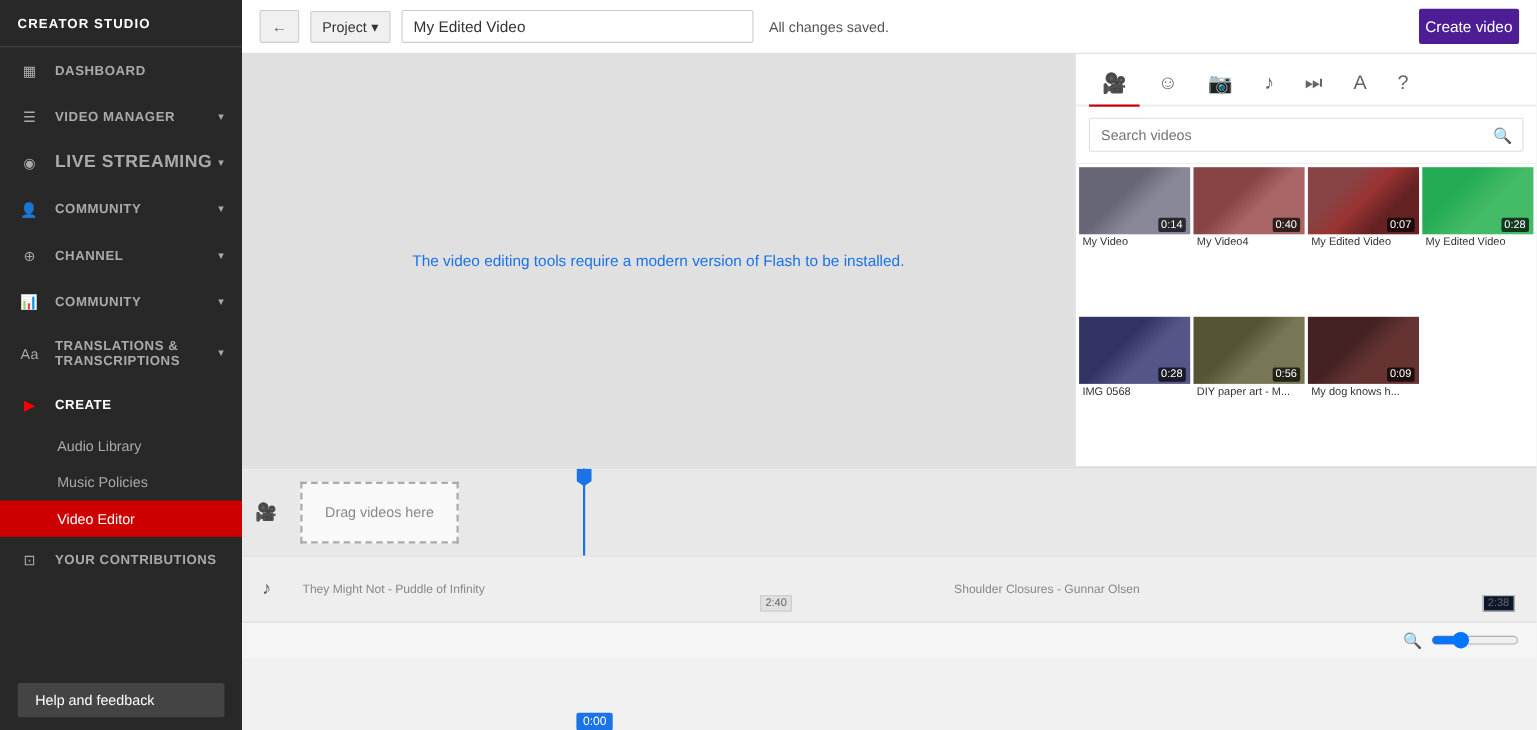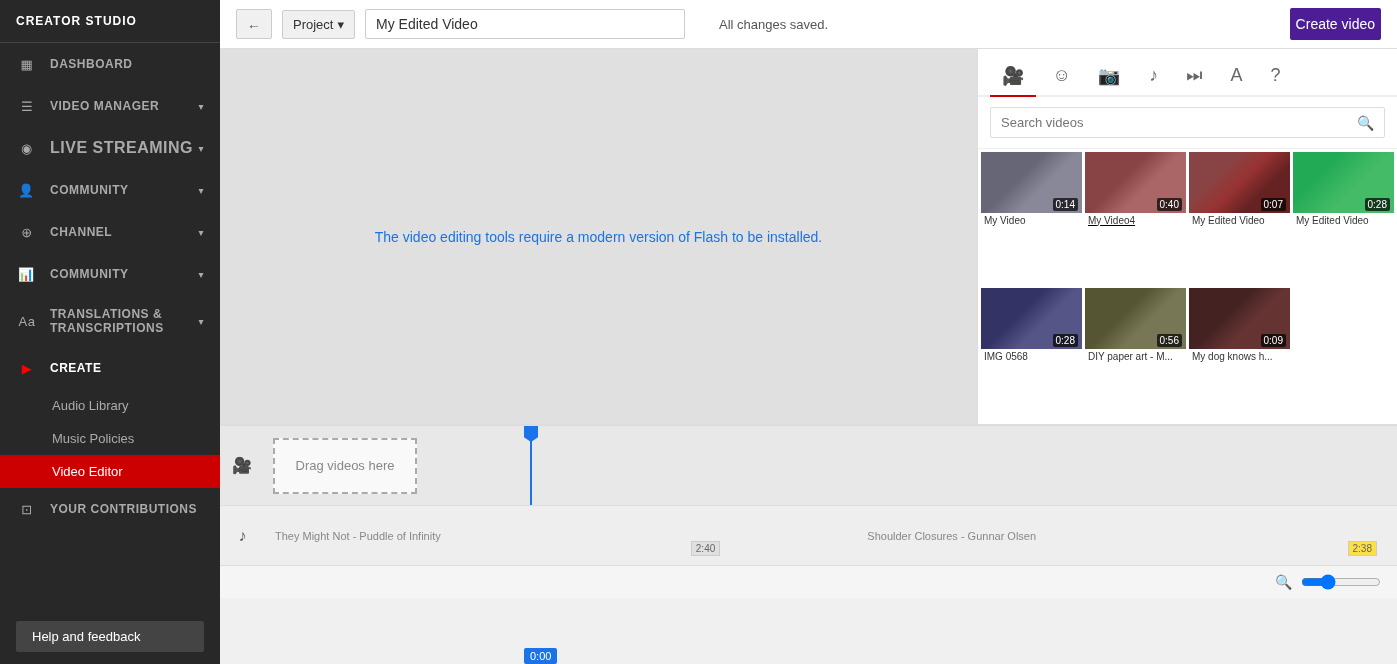--- a/index.html
+++ b/index.html
@@ -122,21 +122,21 @@
       padding: 6px 10px;
       border-radius: 2px;
       font-size: 14px;
       width: 320px;
       outline: none;
       color: #333;
     }
     .saved-msg {
       color: #555;
       font-size: 13px;
-      margin-left: 24px;
+      margin-left: 4px;
     }
     .create-video-btn {
       margin-left: auto;
       background: #4c1d95;
       color: #fff;
       border: none;
       padding: 8px 6px;
       border-radius: 2px;
       cursor: pointer;
       font-size: 14px;
@@ -354,21 +354,21 @@
       background: #e0e0e0;
       border: 1px solid #ccc;
       font-size: 10px;
       padding: 1px 4px;
       color: #666;
     }
     .audio-badge-2 {
       position: absolute;
       right: 20px;
       top: 60%;
-      background: #fde047;
+      background: #0f172a;
       border: 1px solid #ccc;
       font-size: 10px;
       padding: 1px 4px;
       color: #666;
     }
     .timeline-time {
       background: #1a73e8;
       color: #fff;
       font-size: 11px;
       padding: 2px 6px;
@@ -486,21 +486,21 @@
         <input type="text" placeholder="Search videos" style="">
         <span class="search-icon">🔍</span>
       </div>
       <div class="video-grid" id="video-grid">
           <div style="cursor: pointer;">
     <div class="video-thumb-bg thumb-1" style="width:100%;padding-top:60%;position:relative;">
       <span class="video-duration">0:14</span>
     </div>
     <div class="video-title">My Video</div>
   </div>
-          <div style="cursor: pointer; text-decoration: underline;">
+          <div style="cursor: pointer;">
     <div class="video-thumb-bg thumb-2" style="width:100%;padding-top:60%;position:relative;">
       <span class="video-duration">0:40</span>
     </div>
     <div class="video-title">My Video4</div>
   </div>
           <div style="cursor: pointer;">
     <div class="video-thumb-bg thumb-3" style="width:100%;padding-top:60%;position:relative;">
       <span class="video-duration">0:07</span>
     </div>
     <div class="video-title">My Edited Video</div>

